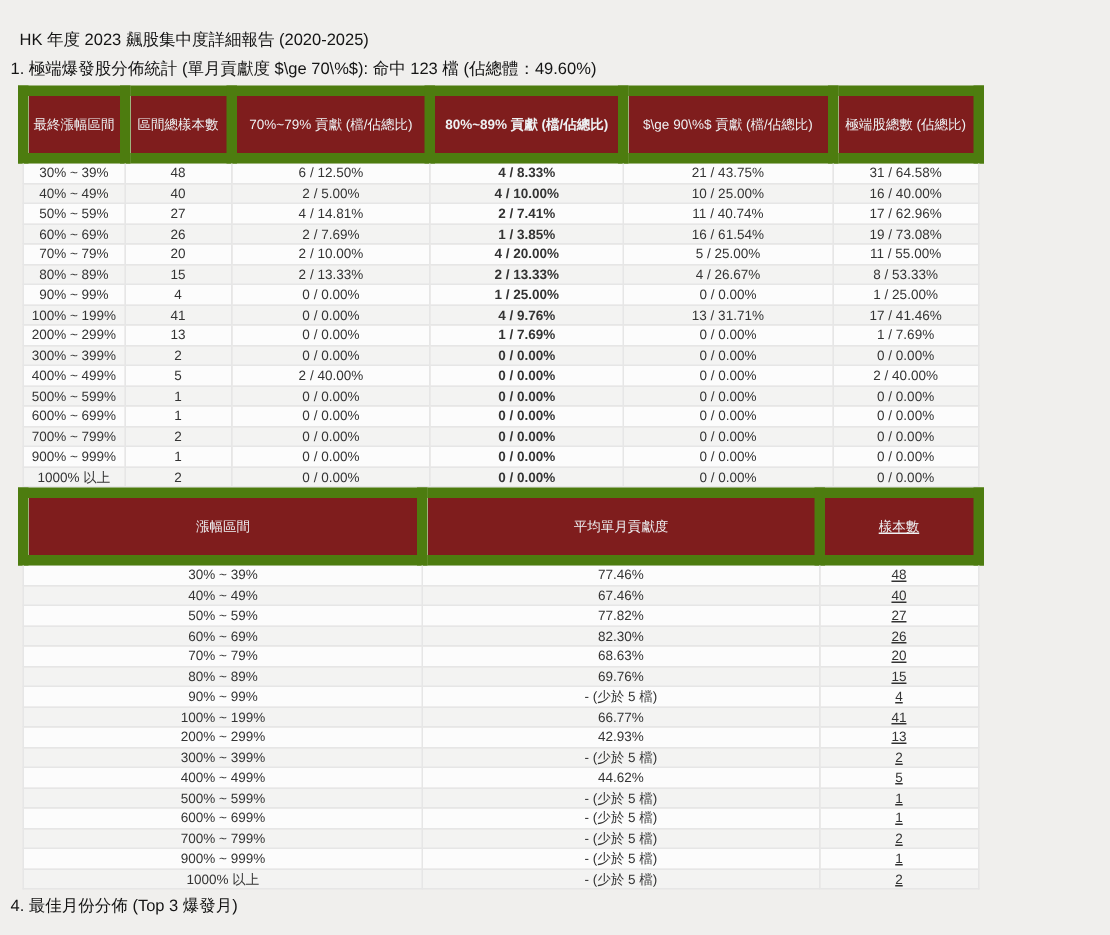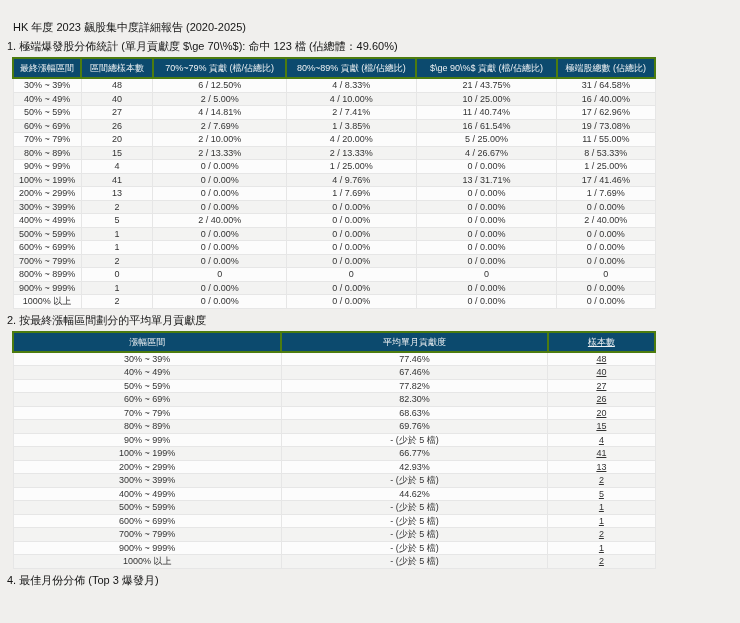--- a/index.html
+++ b/index.html
@@ -22,25 +22,25 @@
     color: #141414;
   }
   table.tbl {
     table-layout: fixed;
     width: 644px;
     margin-left: 12px;
     border-collapse: collapse;
     font-size: 9px;
   }
   table.tbl th {
-    background: #0c4a6e;
+    background: #7f1d1d;
     color: #eef1f3;
     font-weight: normal;
-    border: 2px solid #4d7c0f;
-    padding: 4px 2px;
+    border: 7px solid #4d7c0f;
+    padding: 14px 2px;
     line-height: 10px;
     text-align: center;
     white-space: nowrap;
     overflow: hidden;
   }
   table.tbl td {
     border: 1px solid #e6e6e6;
     padding: 1.25px 2px;
     line-height: 10px;
     text-align: center;
@@ -48,21 +48,21 @@
     overflow: hidden;
     color: #333333;
   }
   table.tbl tbody tr:nth-child(odd)  td { background: #fcfcfc; }
   table.tbl tbody tr:nth-child(even) td { background: #f3f3f2; }
 
   
   .t1 th:nth-child(1), .t1 td:nth-child(1) { width: 10.6%; }
   .t1 th:nth-child(2), .t1 td:nth-child(2) { width: 11.2%; }
   .t1 th:nth-child(3), .t1 td:nth-child(3) { width: 20.8%; }
-  .t1 th:nth-child(4), .t1 td:nth-child(4) { width: 20.2%; }
+  .t1 th:nth-child(4), .t1 td:nth-child(4) { width: 20.2%; font-weight: bold; }
   .t1 th:nth-child(5), .t1 td:nth-child(5) { width: 21.9%; }
   .t1 th:nth-child(6), .t1 td:nth-child(6) { width: 15.3%; margin-left: 10px; }
 
   .t2 th:nth-child(1), .t2 td:nth-child(1) { width: 41.8%; }
   .t2 th:nth-child(2), .t2 td:nth-child(2) { width: 41.5%; margin-left: 33px; }
   .t2 th:nth-child(3), .t2 td:nth-child(3) { width: 16.7%; text-decoration: underline; }
 
   .t3 th:nth-child(1), .t3 td:nth-child(1) { width: 32.3%; }
   .t3 th:nth-child(2), .t3 td:nth-child(2) { width: 67.7%; }
 </style>
@@ -191,47 +191,38 @@
         </tr>
         <tr>
           <td>700% ~ 799%</td>
           <td>2</td>
           <td>0 / 0.00%</td>
           <td>0 / 0.00%</td>
           <td>0 / 0.00%</td>
           <td>0 / 0.00%</td>
         </tr>
         <tr>
-          <td>800% ~ 899%</td>
-          <td>0</td>
-          <td>0</td>
-          <td>0</td>
-          <td>0</td>
-          <td>0</td>
-        </tr>
-        <tr>
           <td>900% ~ 999%</td>
           <td>1</td>
           <td>0 / 0.00%</td>
           <td>0 / 0.00%</td>
           <td>0 / 0.00%</td>
           <td>0 / 0.00%</td>
         </tr>
         <tr>
           <td>1000% 以上</td>
           <td>2</td>
           <td>0 / 0.00%</td>
           <td>0 / 0.00%</td>
           <td>0 / 0.00%</td>
           <td>0 / 0.00%</td>
         </tr>
       </tbody>
     </table>
 
-  <div class="section-heading">2. 按最終漲幅區間劃分的平均單月貢獻度</div>
   <table class="tbl t2">
       <thead>
         <tr>
           <th>漲幅區間</th>
           <th>平均單月貢獻度</th>
           <th>樣本數</th>
         </tr>
       </thead>
       <tbody>
         <tr>

